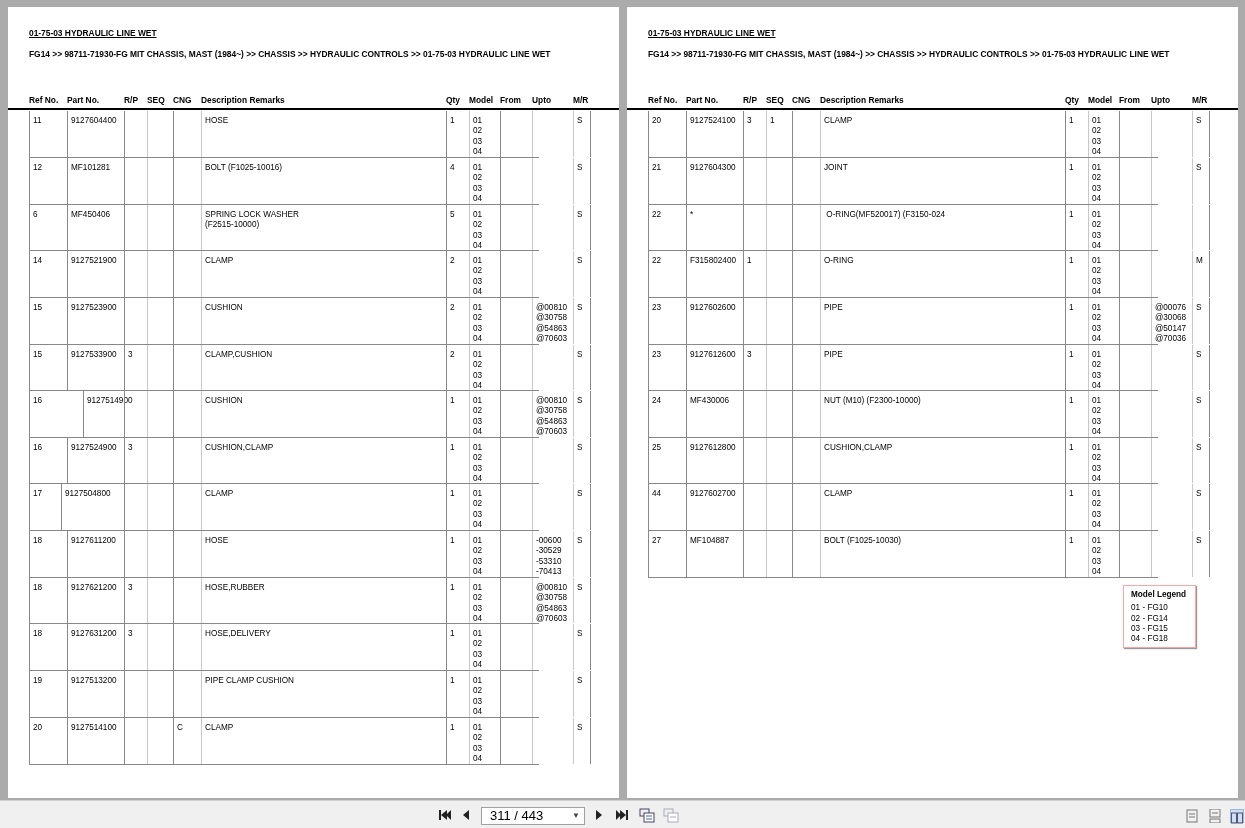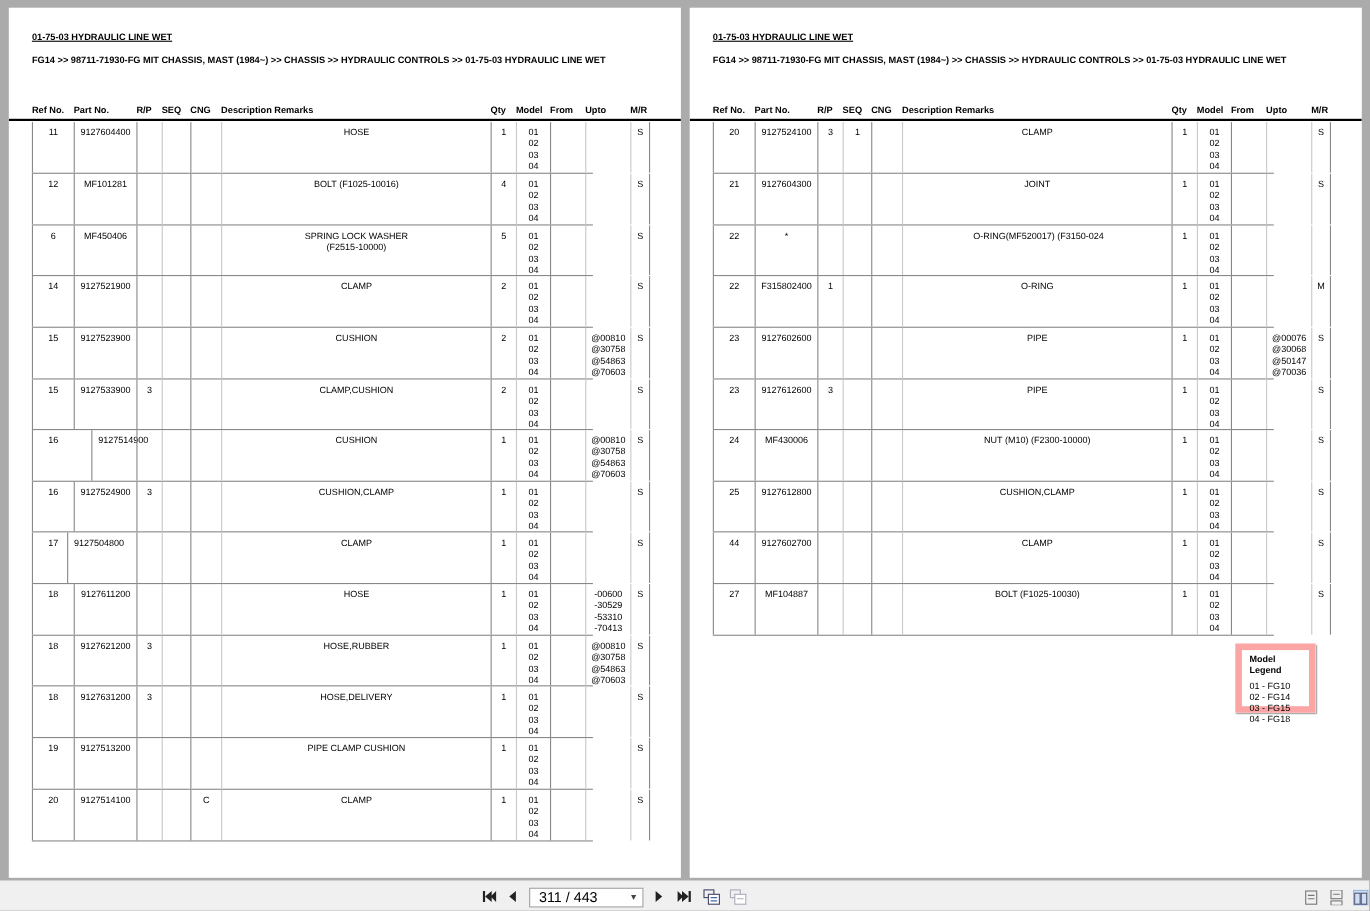--- a/index.html
+++ b/index.html
@@ -7,25 +7,25 @@
   body { background: #ababab; font-family: "Liberation Sans", sans-serif; color: #000; position: relative; }
   .viewer { position: absolute; left: 0; top: 0; width: 1245px; height: 800px; background: #ababab; }
   .page { position: absolute; top: 7px; width: 611px; height: 791px; background: #fff; overflow: hidden; }
   .page.left { left: 8px; }
   .page.right { left: 627px; }
   .ptitle { position: absolute; left: 21px; top: 21px; font-size: 8.4px; font-weight: bold; white-space: nowrap; text-decoration: underline; }
   .pcrumb { position: absolute; left: 21px; top: 42px; font-size: 8.4px; font-weight: bold; white-space: nowrap; }
   .thead { position: absolute; left: 0; top: 86px; width: 611px; height: 17px; border-bottom: 2px solid #000; font-size: 8.4px; font-weight: bold; }
   .thead span { position: absolute; top: 2px; white-space: nowrap; }
   .tbody { position: absolute; left: 0; top: 104px; width: 611px; }
-  .row { position: absolute; left: 21px; width: 510px; height: 47px; font-size: 8.2px; border-bottom: 1px solid #888; text-align: center; }
+  .row { position: absolute; left: 21px; width: 510px; height: 47px; font-size: 8.2px; border-bottom: 1px solid #888; }
   .row .c { position: absolute; top: 0; height: 100%; border-left: 1px solid #888; padding: 5px 3px 0 3px; white-space: pre; line-height: 10.3px; }
   .row .c.last { border-right: 1px solid #888; }
   .row .c.light { border-left-color: #c8c8c8; }
-  .legend { position: absolute; left: 496px; top: 578px; width: 73px; height: 63px; border: 6px solid #fca5a5; box-shadow: 1px 1px 1px #999; padding: 4px 0 0 7px; font-size: 8.2px; line-height: 10.3px; }
+  .legend { position: absolute; left: 496px; top: 578px; width: 73px; height: 63px; border: 1px solid #fca5a5; box-shadow: 1px 1px 1px #999; padding: 4px 0 0 7px; font-size: 8.2px; line-height: 10.3px; }
   .legend .lt { font-weight: bold; margin-bottom: 3px; }
   .toolbar { position: absolute; left: 0; top: 800px; width: 1245px; height: 28px; background: #f0f0f0; border-top: 1px solid #d0d0d0; }
   .tbtn { position: absolute; top: 6px; height: 16px; display: flex; align-items: center; justify-content: center; color: #222; cursor: pointer; }
   .pagebox { position: absolute; left: 481px; top: 6px; width: 104px; height: 18px; background: #fff; border: 1px solid #a0a0a0; font-size: 13px; padding-left: 8px; line-height: 16px; }
   .pagebox .dd { position: absolute; right: 4px; top: 0; font-size: 8px; color: #444; }
   .viewbtn { position: absolute; top: 8px; width: 14px; height: 14px; }
   .viewbtn.active { background: #cfe0f4; border: 1px solid #9ab8dd; }
 </style>
 </head>
 <body>

